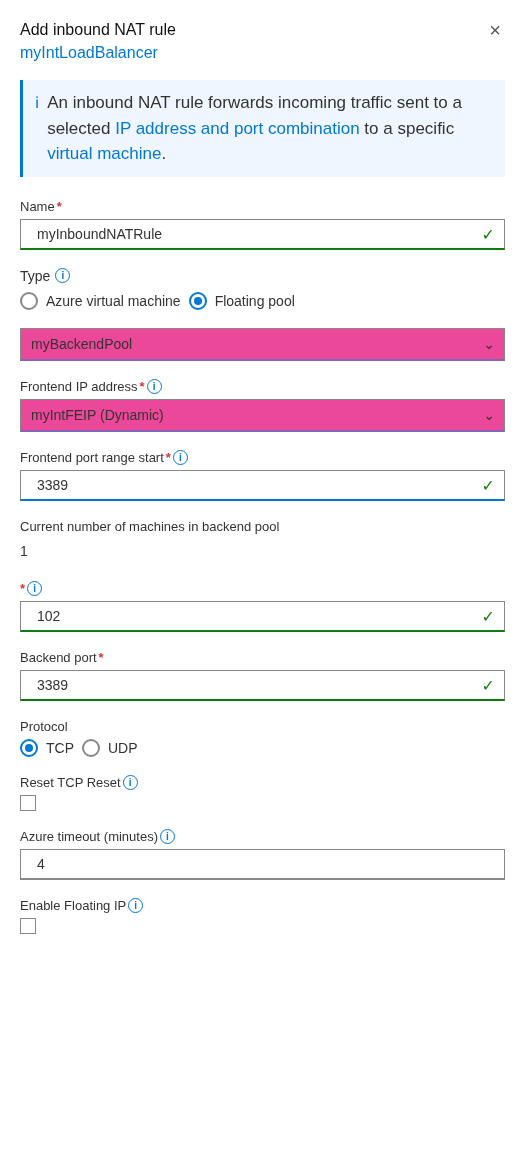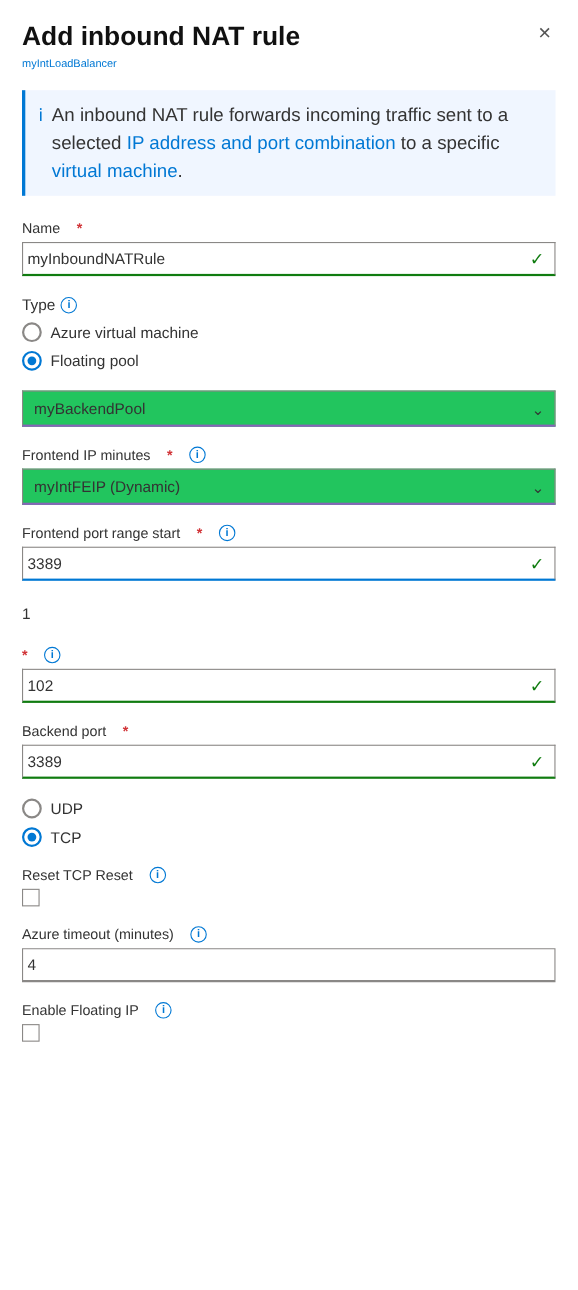--- a/index.html
+++ b/index.html
@@ -15,36 +15,36 @@
       padding: 20px 20px 30px 20px;
       position: relative;
     }
     .panel-header {
       display: flex;
       justify-content: space-between;
       align-items: flex-start;
       margin-bottom: 4px;
     }
     .panel-title {
-      font-size: 24px;
-      font-weight: 700;
+      font-size: 16px;
+      font-weight: 400;
       color: #111;
       line-height: 1.2;
     }
     .close-btn {
       font-size: 20px;
       cursor: pointer;
       color: #555;
       background: none;
       border: none;
       padding: 0 4px;
       line-height: 1;
     }
     .panel-subtitle {
-      font-size: 10px;
+      font-size: 16px;
       color: #0078d4;
       margin-bottom: 18px;
     }
     .info-banner {
       display: flex;
       align-items: flex-start;
       background: #f0f6ff;
       border-left: 3px solid #0078d4;
       padding: 10px 12px;
       margin-bottom: 22px;
@@ -66,21 +66,21 @@
     }
     .field-group {
       margin-bottom: 18px;
     }
     .field-label {
       font-size: 13px;
       color: #333;
       margin-bottom: 5px;
       display: flex;
       align-items: center;
-      gap: 15px;
+      gap: 2px;
       text-align: right;
     }
     .required {
       color: #d13438;
       font-weight: bold;
     }
     .info-circle {
       display: inline-flex;
       align-items: center;
       justify-content: center;
@@ -93,21 +93,21 @@
       font-weight: bold;
       cursor: pointer;
     }
     .input-wrapper {
       position: relative;
     }
     .text-input {
       width: 100%;
       border: 1px solid #8a8886;
       border-bottom: 2px solid #8a8886;
-      padding: 6px 32px 6px 4px;
+      padding: 6px 32px 6px 16px;
       font-size: 14px;
       color: #333;
       outline: none;
     }
     .text-input.validated {
       border-bottom-color: #107c10;
     }
     .text-input.active-border {
       border-bottom: 2px solid #0078d4;
     }
@@ -122,40 +122,40 @@
     .dropdown-wrapper {
       position: relative;
     }
     .dropdown-select {
       width: 100%;
       border: 1px solid #8a8886;
       border-bottom: 2px solid #8a8886;
       padding: 7px 32px 7px 10px;
       font-size: 14px;
       color: #333;
-      background: #22c55e;
+      background: #ec4899;
       appearance: none;
       cursor: pointer;
       outline: none;
     }
     .dropdown-select.purple-border {
       border-bottom-color: #8764b8;
     }
     .dropdown-arrow {
       position: absolute;
       right: 10px;
       top: 50%;
       transform: translateY(-50%);
       color: #333;
       font-size: 14px;
       pointer-events: none;
     }
     .radio-group {
       display: flex;
-      flex-direction: column;
+      flex-direction: row;
       gap: 8px;
     }
     .radio-item {
       display: flex;
       align-items: center;
       gap: 8px;
       cursor: pointer;
     }
     .radio-input {
       appearance: none;
@@ -278,21 +278,21 @@
     <div class="dropdown-wrapper">
       <select class="dropdown-select purple-border">
         <option>myBackendPool</option>
       </select>
       <span class="dropdown-arrow">⌄</span>
     </div>
   </div>
 
   <div class="field-group">
     <div class="field-label">
-      <span>Frontend IP minutes</span>
+      <span>Frontend IP address</span>
       <span class="required">*</span>
       <span class="info-circle">i</span>
     </div>
     <div class="dropdown-wrapper">
       <select class="dropdown-select purple-border">
         <option>myIntFEIP (Dynamic)</option>
       </select>
       <span class="dropdown-arrow">⌄</span>
     </div>
   </div>
@@ -303,20 +303,23 @@
       <span class="required">*</span>
       <span class="info-circle">i</span>
     </div>
     <div class="input-wrapper">
       <input type="text" class="text-input active-border" value="3389" style="">
       <span class="check-icon">✓</span>
     </div>
   </div>
 
   <div class="field-group">
+    <div class="field-label">
+      <span>Current number of machines in backend pool</span>
+    </div>
     <div class="static-value">1</div>
   </div>
 
   <div class="field-group">
     <div class="field-label">
       <span class="required">*</span>
       <span class="info-circle">i</span>
     </div>
     <div class="input-wrapper">
       <input type="text" class="text-input validated" value="102" style="">
@@ -329,29 +332,32 @@
       <span>Backend port</span>
       <span class="required">*</span>
     </div>
     <div class="input-wrapper">
       <input type="text" class="text-input validated" value="3389" style="">
       <span class="check-icon">✓</span>
     </div>
   </div>
 
   <div class="field-group">
+    <div class="field-label">
+      <span>Protocol</span>
+    </div>
     <div class="radio-group">
+      <label class="radio-item">
+        <input type="radio" class="radio-input" name="protocol" checked="" style="">
+        <span class="radio-label">TCP</span>
+      </label>
       <label class="radio-item">
         <input type="radio" class="radio-input" name="protocol" style="">
         <span class="radio-label">UDP</span>
       </label>
-      <label class="radio-item">
-        <input type="radio" class="radio-input" name="protocol" checked="" style="">
-        <span class="radio-label">TCP</span>
-      </label>
     </div>
   </div>
 
   <div class="field-group">
     <div class="field-label">
       <span>Reset TCP Reset</span>
       <span class="info-circle">i</span>
     </div>
     <label class="checkbox-item">
       <input type="checkbox" class="checkbox-input" style="">

